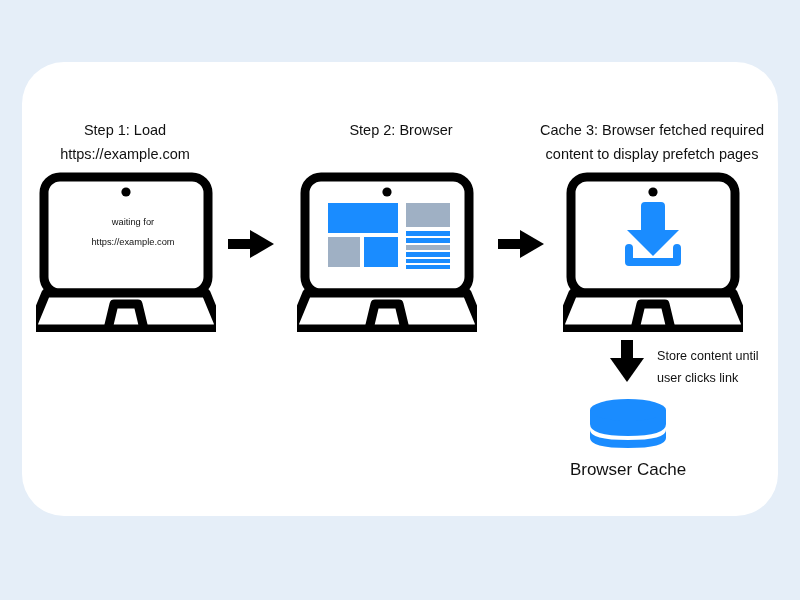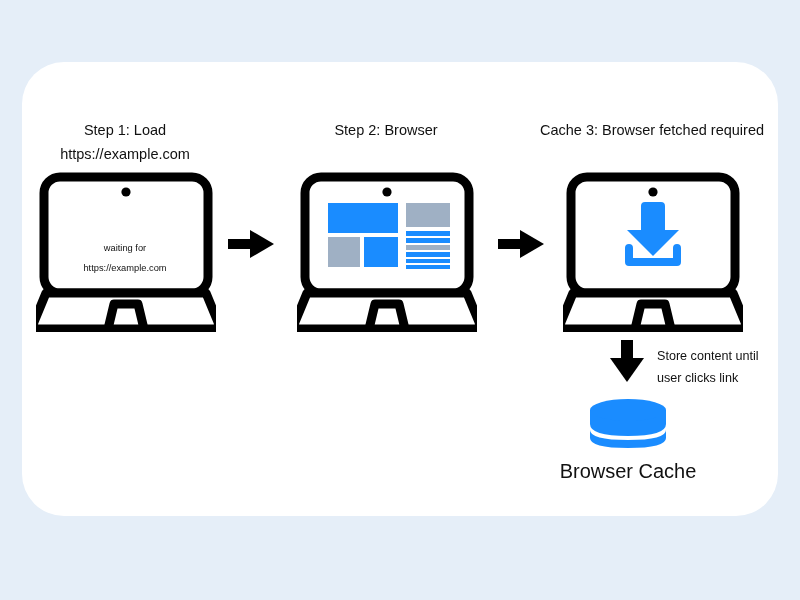--- a/index.html
+++ b/index.html
@@ -28,21 +28,21 @@
     height: 454px;
     background: #ffffff;
     border-radius: 42px;
   }
   .step {
     position: absolute;
     width: 270px;
     text-align: center;
   }
   .step-1 { left: -10px; top: 118px; }
-  .step-2 { left: 251px; top: 118px; }
+  .step-2 { left: 266px; top: 118px; }
   .step-3 { left: 517px; top: 118px; }
 
   .step-title-line {
     font-size: 14.5px;
     color: #111111;
     line-height: 24px;
     white-space: nowrap;
   }
 
   .laptop-wrap {
@@ -91,21 +91,21 @@
     left: 588px;
     top: 398px;
   }
 
   .cache-label {
     position: absolute;
     left: 528px;
     top: 460px;
     width: 200px;
     text-align: center;
-    font-size: 20px;
+    font-size: 17px;
     color: #111111;
   }
 
   .blocks { position: absolute; }
 </style>
 </head>
 <body>
 
 <div id="canvas">
 
@@ -119,21 +119,21 @@
   <div class="laptop-wrap lw1">
     <svg width="180" height="160" viewBox="0 0 180 160">
 
       <rect x="8" y="5" width="164" height="116" rx="16" ry="16" fill="#ffffff" stroke="#000000" stroke-width="9"></rect>
       <circle cx="90" cy="20" r="4.6" fill="#000000"></circle>
 
       <path d="M 10 121 L 170 121 L 182 150 Q 184 157 176 157 L 4 157 Q -4 157 -2 150 Z" fill="#ffffff" stroke="#000000" stroke-width="9" stroke-linejoin="round"></path>
 
       <path d="M 72 157 L 78 132 L 102 132 L 108 157 Z" fill="#ffffff" stroke="#000000" stroke-width="9" stroke-linejoin="round"></path>
     </svg>
-    <div class="screen-text" style="left:14px; top:40px;margin-top:26px;">
+    <div class="screen-text" style="left:22px; top:40px;">
       <span class="l1">waiting for</span>
       <span class="l2">https://example.com</span>
     </div>
   </div>
 
   <div class="arrow-h ah1">
     <svg width="48" height="32" viewBox="0 0 48 32">
       <rect x="0" y="11" width="26" height="10" fill="#000000"></rect>
       <path d="M 22 2 L 46 16 L 22 30 Z" fill="#000000"></path>
     </svg>
@@ -167,20 +167,21 @@
 
   <div class="arrow-h ah2">
     <svg width="48" height="32" viewBox="0 0 48 32">
       <rect x="0" y="11" width="26" height="10" fill="#000000"></rect>
       <path d="M 22 2 L 46 16 L 22 30 Z" fill="#000000"></path>
     </svg>
   </div>
 
   <div class="step step-3">
     <div class="step-title-line">Cache 3: Browser fetched required</div>
+    <div class="step-title-line">content to display prefetch pages</div>
   </div>
 
   <div class="laptop-wrap lw3">
     <svg width="180" height="160" viewBox="0 0 180 160">
       <rect x="8" y="5" width="164" height="116" rx="16" ry="16" fill="#ffffff" stroke="#000000" stroke-width="9"></rect>
       <circle cx="90" cy="20" r="4.6" fill="#000000"></circle>
       <path d="M 10 121 L 170 121 L 182 150 Q 184 157 176 157 L 4 157 Q -4 157 -2 150 Z" fill="#ffffff" stroke="#000000" stroke-width="9" stroke-linejoin="round"></path>
       <path d="M 72 157 L 78 132 L 102 132 L 108 157 Z" fill="#ffffff" stroke="#000000" stroke-width="9" stroke-linejoin="round"></path>
     </svg>
 

